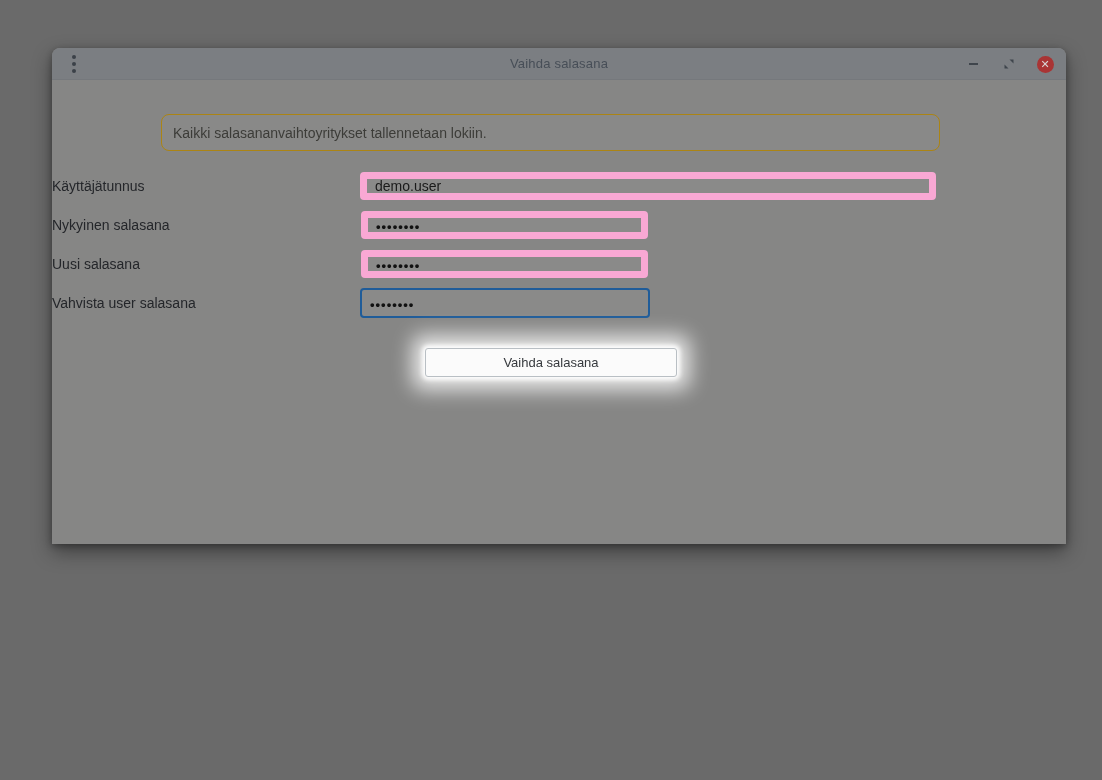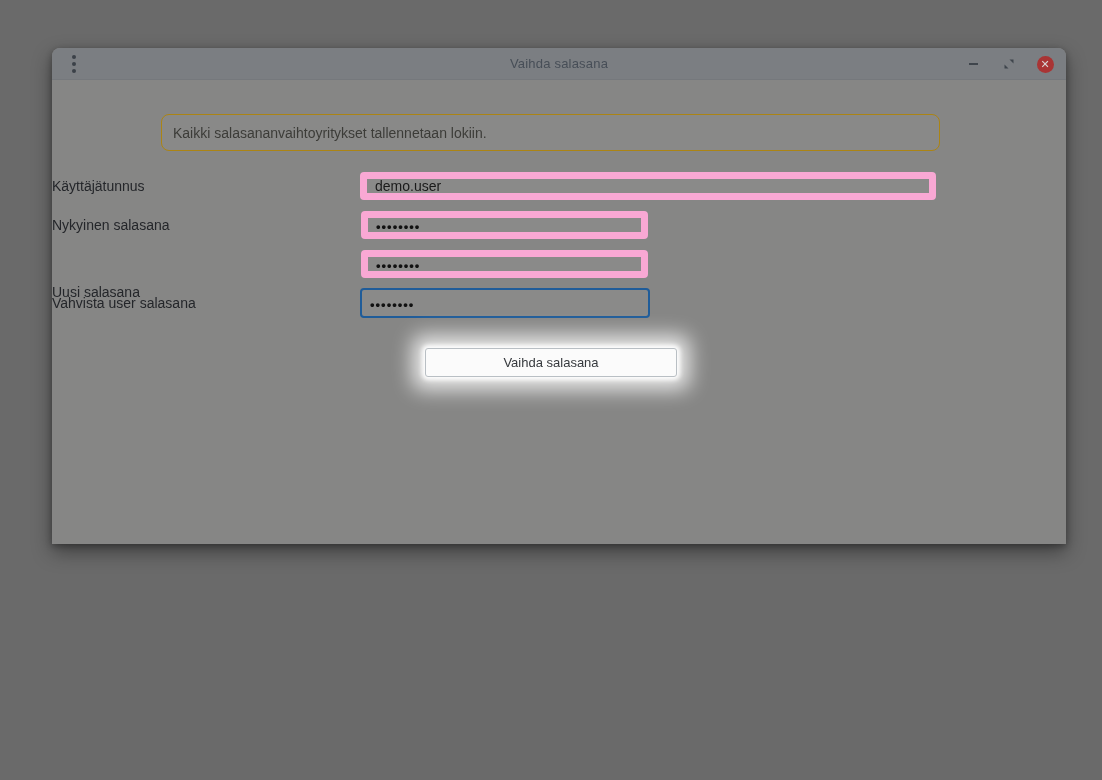--- a/index.html
+++ b/index.html
@@ -72,21 +72,21 @@
   }
   .field.focused{
     border:2px solid #1f5c99;border-radius:4px;
   }
   #f-user{left:308px;top:124px;width:576px;height:28px;}
   #f-cur {left:309px;top:163px;width:287px;height:28px;}
   #f-new {left:309px;top:202px;width:287px;height:28px;}
   #f-conf{left:308px;top:240px;width:290px;height:30px;}
   #l-user{top:124px;}
   #l-cur {top:163px;}
-  #l-new {top:202px;margin-top:28px;}
+  #l-new {top:202px;}
   #l-conf{top:241px;}
   .submit-btn{
     position:absolute;left:373px;top:300px;width:252px;height:29px;
     background:#fbfbfb;border:1px solid #b9bfc4;border-radius:3px;
     box-sizing:border-box;
     font-size:13px;color:#36393d;
     font-family:"Liberation Sans","DejaVu Sans",sans-serif;
     box-shadow:0 0 4px 3px rgba(255,255,255,0.95),0 0 20px 13px rgba(255,255,255,0.80);
     cursor:default;
   }

